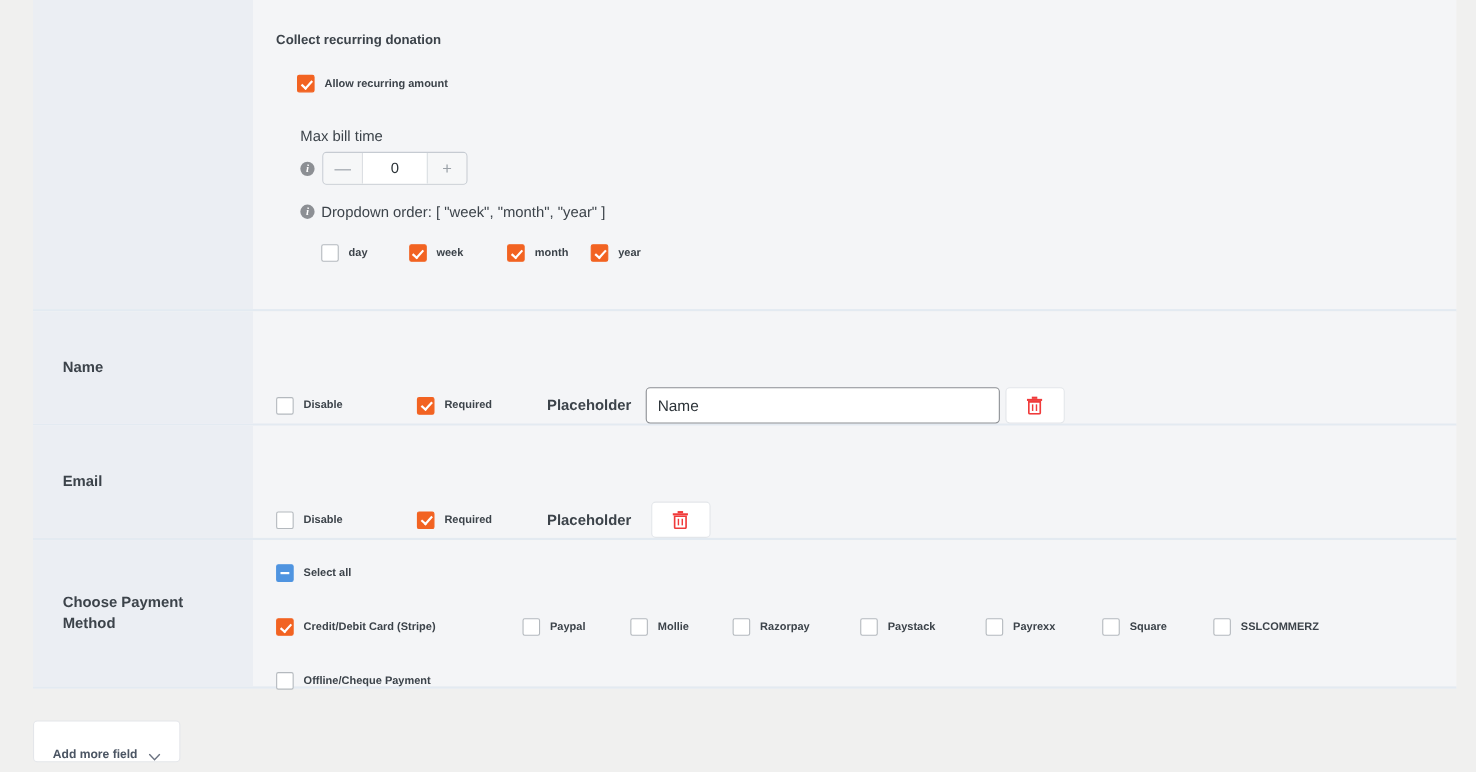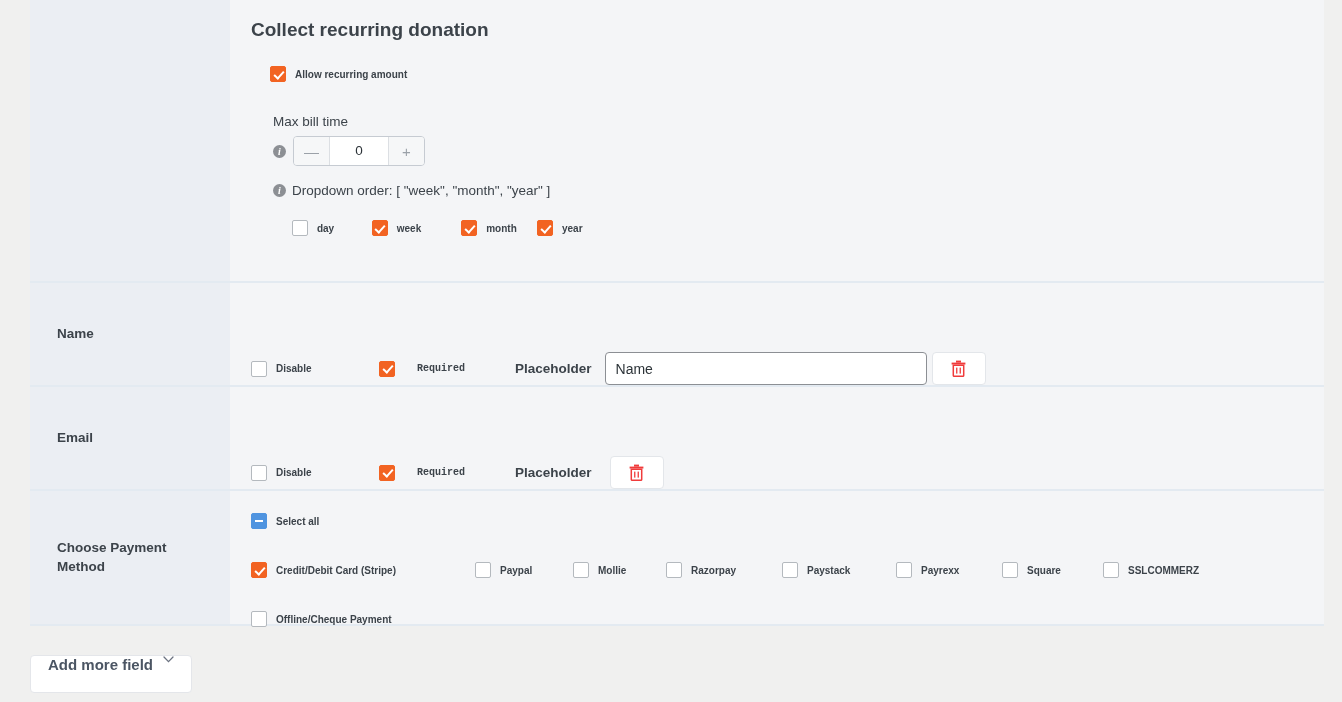--- a/index.html
+++ b/index.html
@@ -55,24 +55,24 @@
   
   .row-recurring { height: 283px; }
   .row-recurring .row-body {
     align-items: flex-start;
     padding-left: 21px;
     flex-direction: column;
     justify-content: flex-start;
   }
 
   .section-title {
-    font-size: 19px;
-    font-weight: bold;
-    color: #3c434a;
-    margin-top: 19px;
+    font-size: 12px;
+    font-weight: bold;
+    color: #3c434a;
+    margin-top: 29px;
   }
 
   .cb-line {
     display: flex;
     align-items: center;
     gap: 9px;
   }
 
   .cb {
     width: 16px;
@@ -198,21 +198,21 @@
 
   
   .row-field { height: 104px; }
   .row-field .row-body { padding-left: 21px; }
   .field-inner {
     display: flex;
     align-items: center;
     width: 100%;
   }
   .disable-cb { display: flex; align-items: center; gap: 9px; width: 128px; }
-  .required-cb { display: flex; align-items: center; gap: 22px; font-family: Liberation Mono, monospace; }
+  .required-cb { display: flex; align-items: center; gap: 9px; }
   .ph-label {
     font-size: 13.5px;
     font-weight: bold;
     color: #3c434a;
     margin-left: 50px;
     margin-right: 13px;
     white-space: nowrap;
   }
   .ph-input {
     width: 322px;
@@ -256,28 +256,28 @@
   .pay-item { display: flex; align-items: center; gap: 9px; }
 
   
   .addmore-wrap {
     position: absolute;
     left: 30px;
     top: 655px;
   }
   .addmore-btn {
     display: inline-flex;
-    align-items: flex-start;
+    align-items: flex-end;
     gap: 10px;
     height: 38px;
     padding: 0 17px;
     background: #fff;
     border: 1px solid #e4e6ea;
     border-radius: 4px;
-    font-size: 15px;
+    font-size: 11px;
     font-weight: bold;
     color: #4b5563;
     cursor: pointer;
     font-family: "Liberation Sans", sans-serif;
   }
   .chev { display: block; }
 </style>
 </head>
 <body>
 

